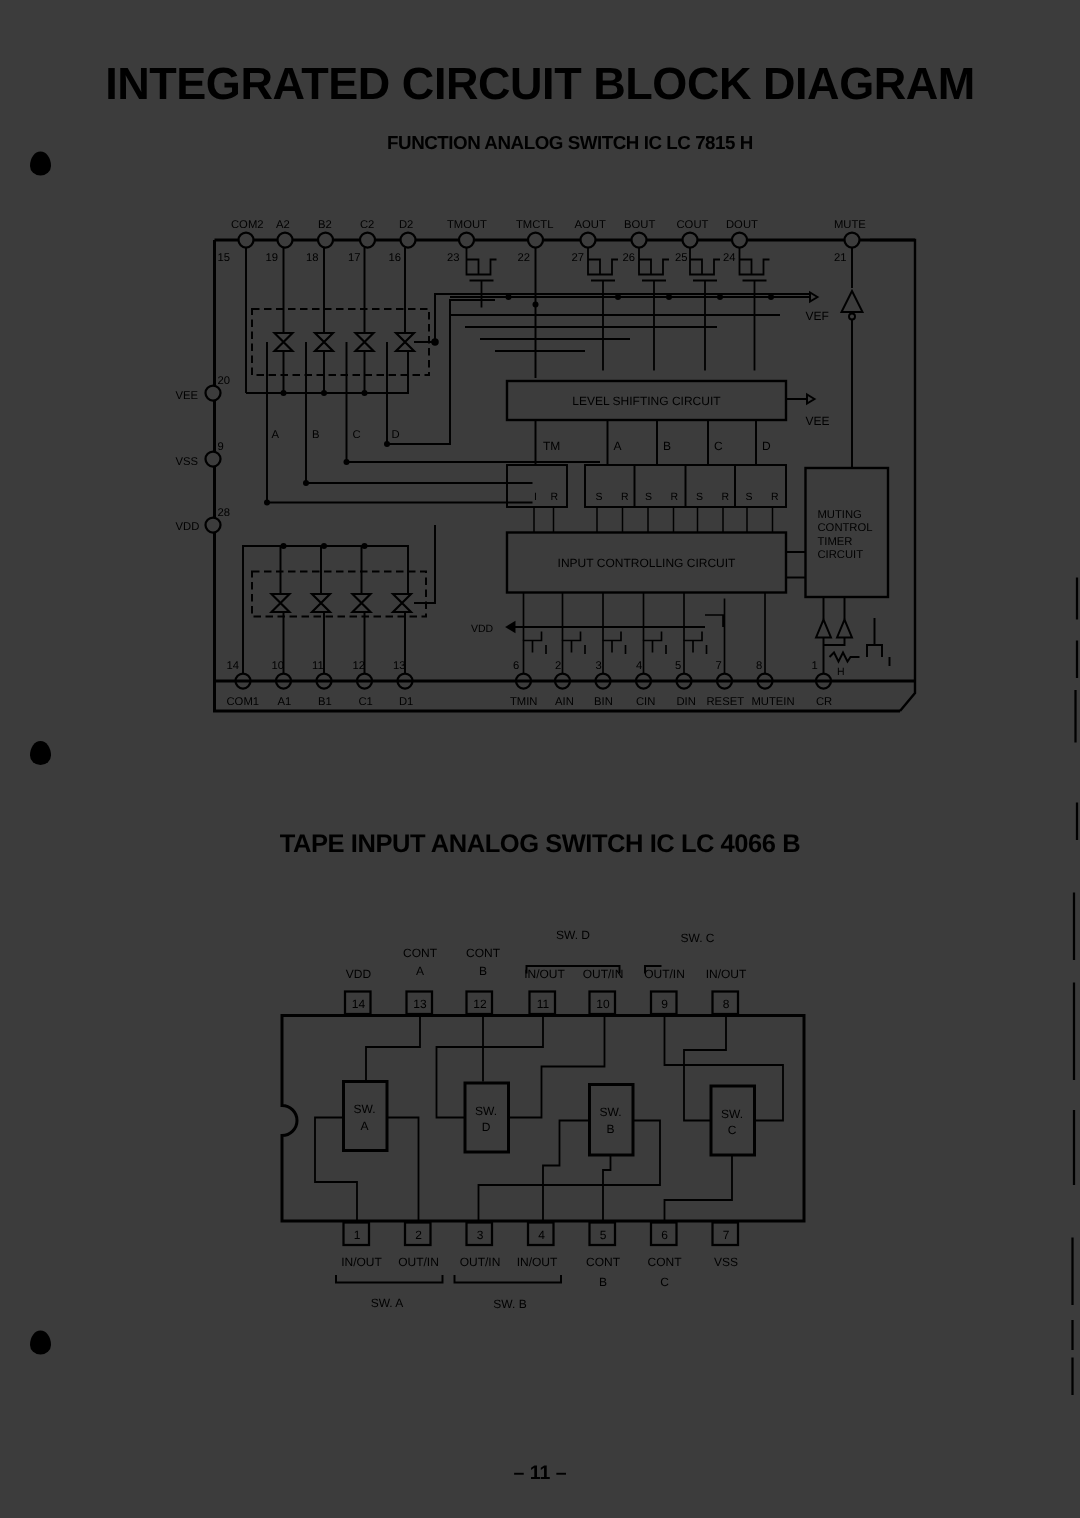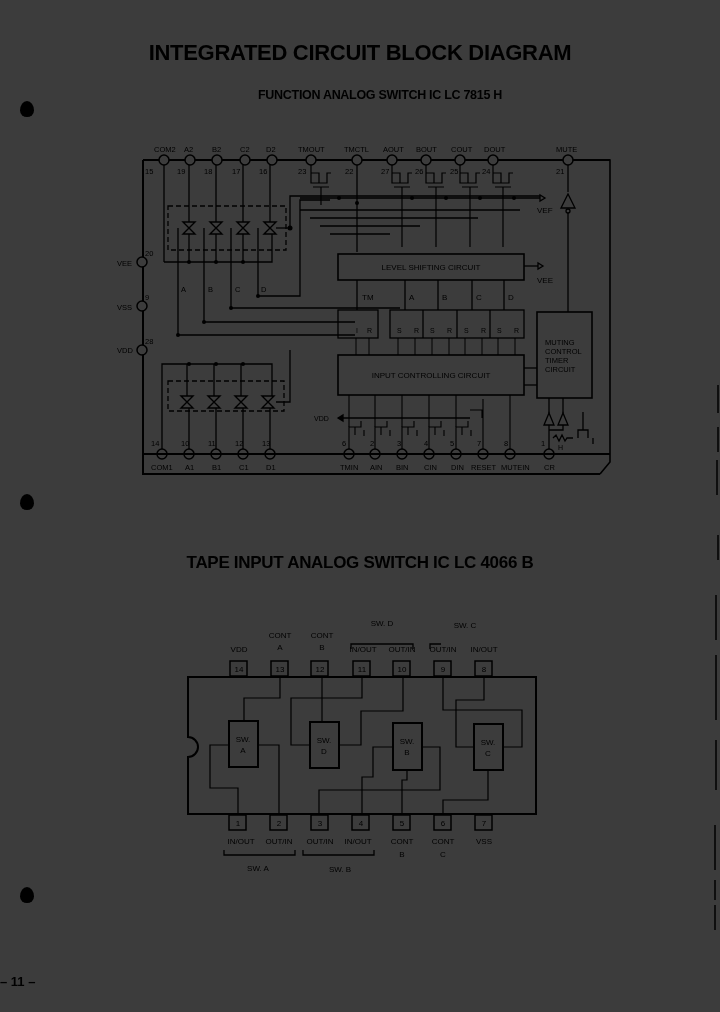--- a/index.html
+++ b/index.html
@@ -1,22 +1,22 @@
 <!DOCTYPE html>
 <html><head>
 <meta charset="utf-8">
 <style>
   html, body { margin:0; padding:0; }
   body { width:720px; height:1012px; background:#3c3c3c; position:relative; overflow:hidden;
          font-family:"Liberation Sans", sans-serif; color:#000; }
   .abs { position:absolute; }
-  .title { left:0; width:720px; top:40px; text-align:center; font-weight:bold; font-size:22px; letter-spacing:-0.3px; }
+  .title { left:0; width:720px; top:40px; text-align:center; font-weight:bold; font-size:30px; letter-spacing:-0.3px; }
   .sub1 { left:0; width:760px; top:88px; text-align:center; font-weight:bold; font-size:12.5px; letter-spacing:-0.3px; }
   .sub2 { left:0; width:720px; top:553px; text-align:center; font-weight:bold; font-size:17px; letter-spacing:-0.3px; }
-  .page { left:0; width:720px; top:974px; text-align:left; font-weight:bold; font-size:13px; }
+  .page { left:0; width:720px; top:974px; text-align:center; font-weight:bold; font-size:13px; }
   svg { position:absolute; left:0; top:0; }
   svg text { font-family:"Liberation Sans", sans-serif; fill:#000; }
   .punch { position:absolute; width:14px; height:16px; background:#000; border-radius:50% 50% 50% 50% / 60% 60% 40% 40%; }
 </style>
 </head>
 <body>
 
 <div class="abs title">INTEGRATED CIRCUIT BLOCK DIAGRAM</div>
 <div class="abs sub1">FUNCTION ANALOG SWITCH IC LC 7815 H</div>
 <div class="abs sub2">TAPE INPUT ANALOG SWITCH IC LC 4066 B</div>

